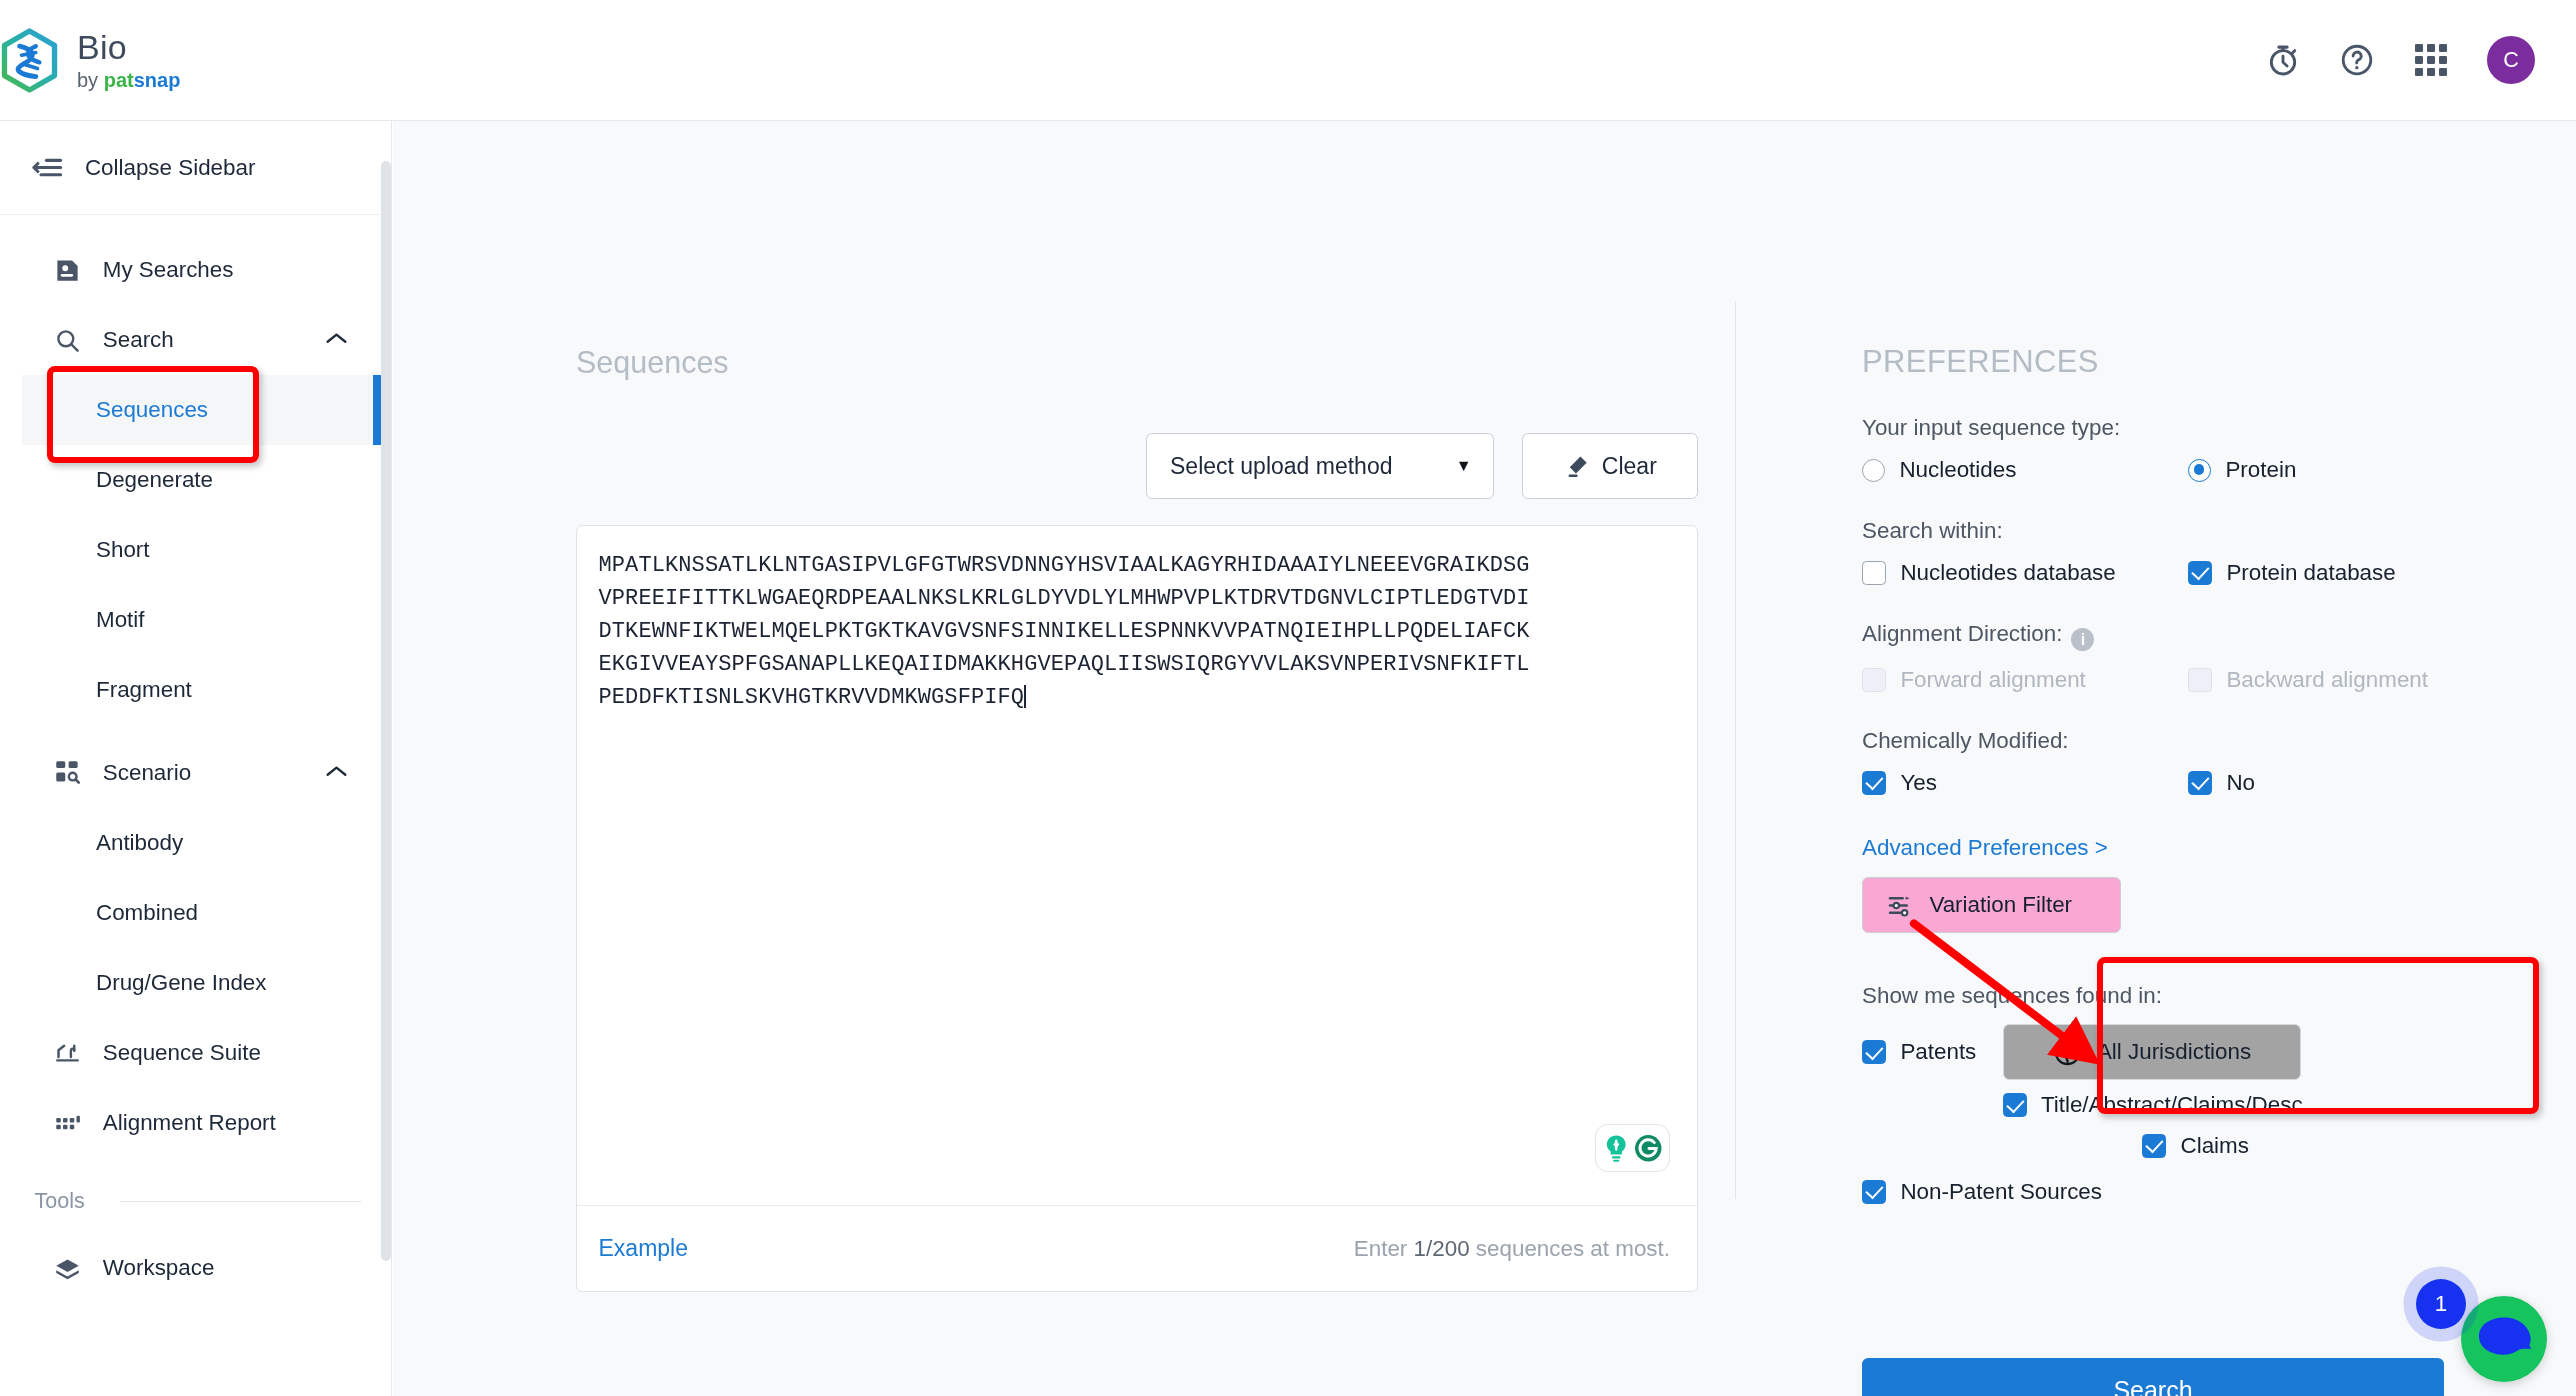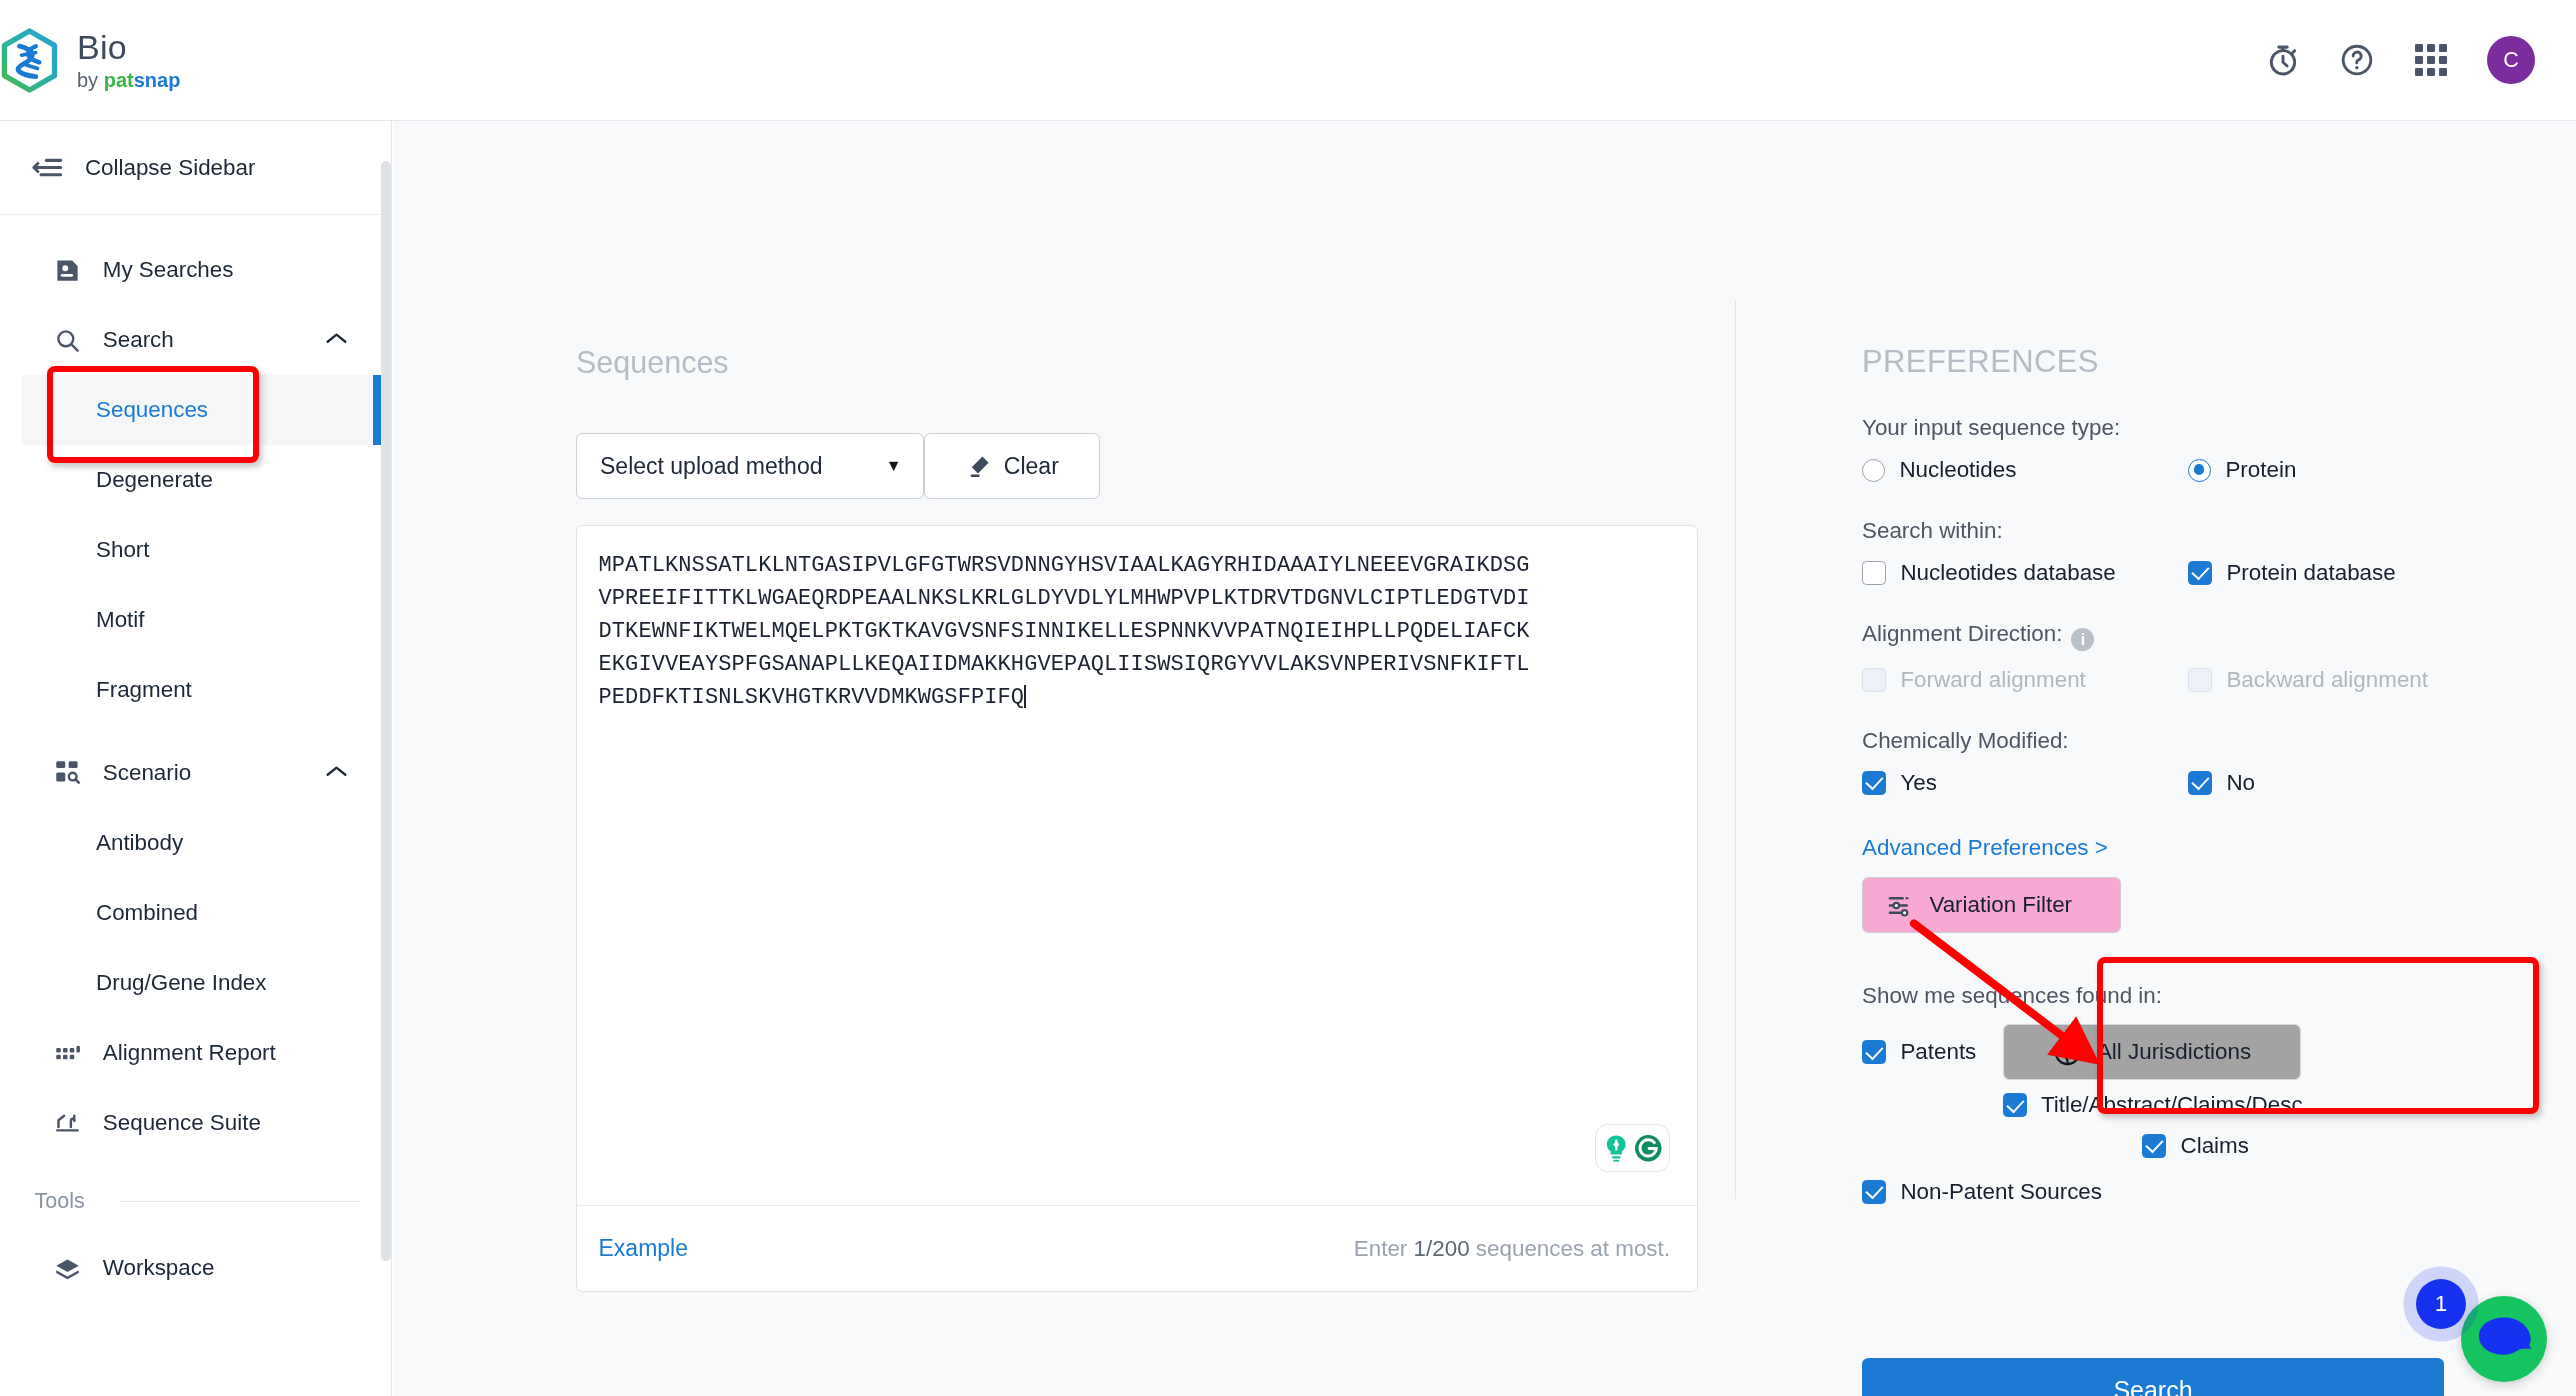--- a/index.html
+++ b/index.html
@@ -81,21 +81,21 @@
     position: absolute; left: 393px; top: 121px; width: 2183px; height: 1275px;
     background: #f7f9fb;
   }
   .page-title {
     position: absolute; left: 183px; top: 224px;
     font-size: 30.5px; color: #b4bcc6; font-weight: 400;
   }
 
   
   .left-col { position: absolute; left: 183px; top: 312px; width: 1122px; }
-  .toolbar-row { display: flex; align-items: center; justify-content: flex-start; }
+  .toolbar-row { display: flex; align-items: center; justify-content: flex-end; gap: 28px; }
   .upload-select {
     width: 348px; height: 66px; border: 0.9px solid #c9cfd6; border-radius: 6.3px;
     background: #fff; display: flex; align-items: center; justify-content: space-between;
     padding: 0 21.5px 0 23px; font-size: 23px; color: #1d2838; cursor: pointer;
   }
   .caret { font-size: 16px; color: #11161d; }
   .clear-btn {
     width: 176px; height: 66px; border: 0.9px solid #c9cfd6; border-radius: 6.3px;
     background: #fff; display: flex; align-items: center; justify-content: center;
     gap: 11.7px; font-size: 23px; color: #1d2838; cursor: pointer;
@@ -371,43 +371,43 @@
       </div>
       <div class="nav-sub">
         <span class="lbl">Combined</span>
       </div>
       <div class="nav-sub">
         <span class="lbl">Drug/Gene Index</span>
       </div>
 
       <div class="nav-item">
         <span class="ico">
+          <svg width="27" height="27" viewBox="0 0 24 24" fill="none" stroke="#4a5568" stroke-width="2.2" stroke-linecap="round">
+            <path d="M3 19 H21"></path>
+            <path d="M4 16 V10 M4 10 L9 6"></path>
+            <path d="M15 16 V11 M15 11 C15 8 18 8 18 10.5"></path>
+            <path d="M18 6 V10"></path>
+          </svg>
+        </span>
+        <span class="lbl">Sequence Suite</span>
+      </div>
+
+      <div class="nav-item">
+        <span class="ico">
           <svg width="27" height="27" viewBox="0 0 24 24" fill="#4a5568">
             <rect x="2" y="8" width="4" height="4" rx="1"></rect>
               <rect x="8" y="8" width="4" height="4" rx="1"></rect>
             <rect x="14" y="8" width="4" height="4" rx="1"></rect>
               <rect x="20" y="6" width="3" height="6" rx="1"></rect>
             <rect x="2" y="14" width="4" height="4" rx="1"></rect>
               <rect x="8" y="14" width="4" height="4" rx="1"></rect>
             <rect x="14" y="14" width="4" height="4" rx="1"></rect>
           </svg>
         </span>
         <span class="lbl">Alignment Report</span>
-      </div>
-
-      <div class="nav-item">
-        <span class="ico">
-          <svg width="27" height="27" viewBox="0 0 24 24" fill="none" stroke="#4a5568" stroke-width="2.2" stroke-linecap="round">
-            <path d="M3 19 H21"></path>
-            <path d="M4 16 V10 M4 10 L9 6"></path>
-            <path d="M15 16 V11 M15 11 C15 8 18 8 18 10.5"></path>
-            <path d="M18 6 V10"></path>
-          </svg>
-        </span>
-        <span class="lbl">Sequence Suite</span>
       </div>
 
       <div class="tools-row">
         <span class="tools-label">Tools</span>
         <span class="tools-rule"></span>
       </div>
 
       <div class="nav-item">
         <span class="ico">
           <svg width="27" height="27" viewBox="0 0 24 24" fill="#4a5568">

